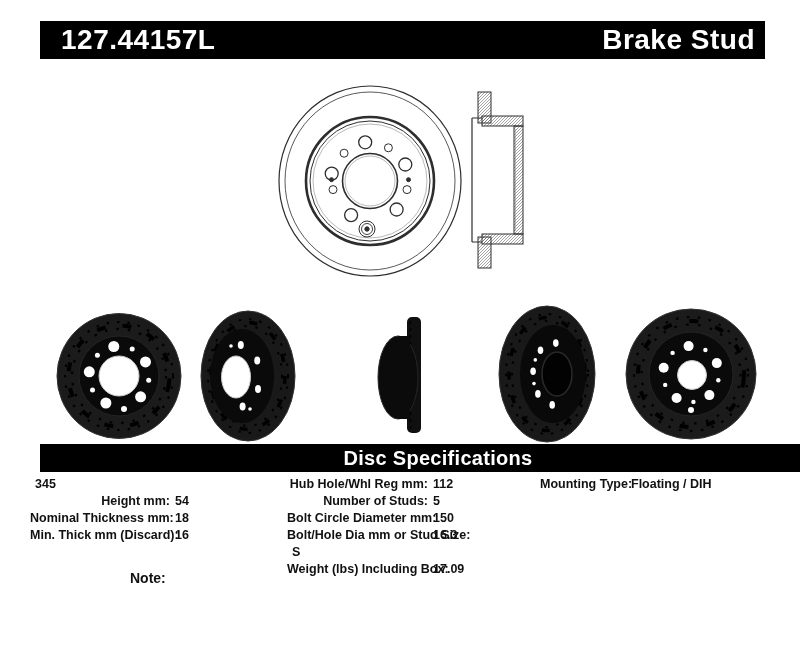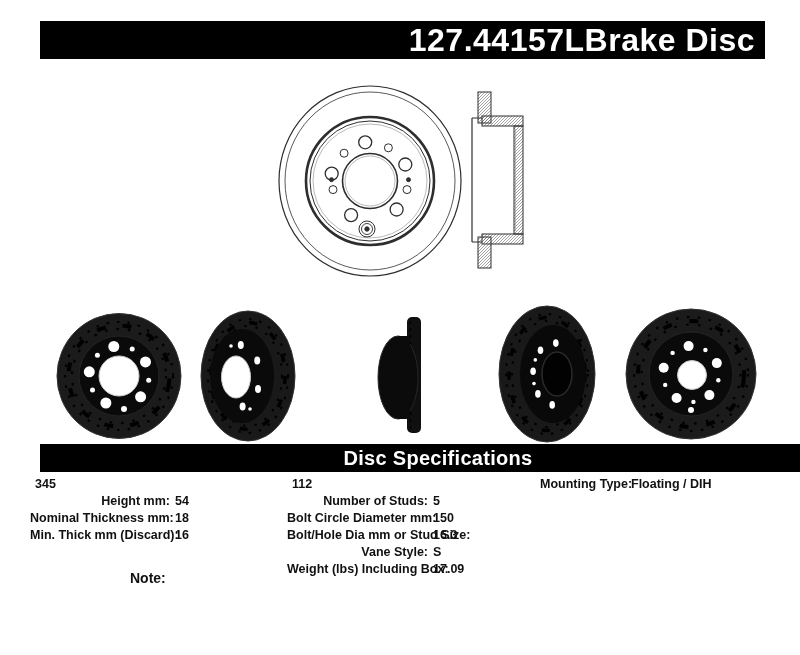--- a/index.html
+++ b/index.html
@@ -8,23 +8,23 @@
     background:#ffffff;
     font-family:"Liberation Sans", sans-serif;
     font-weight:bold;
     color:#111;
     position:relative;
     overflow:hidden;
   }
   .bar { position:absolute; background:#000; color:#fff; }
   .header-bar {
     left:40px; top:21px; width:725px; height:38px;
-    display:flex; justify-content:flex-end; align-items:center;
-    padding:0 10px 0 4px;
-    font-size:32px; letter-spacing:.5px;
+    display:flex; justify-content:space-between; align-items:center;
+    padding:0 10px 0 21px;
+    font-size:28px; letter-spacing:.5px;
   }
   .spec-banner {
     left:40px; top:444px; width:796px; height:28px;
     display:flex; justify-content:center; align-items:center;
     font-size:20px; letter-spacing:.3px;
   }
   .fig { position:absolute; }
   .speccol { position:absolute; font-size:12.5px; line-height:17px; white-space:nowrap; }
   .specrow { display:flex; }
   .specrow .lbl { text-align:right; }
@@ -35,21 +35,21 @@
   .col-mid .lbl   { width:141px; }
   .col-right { left:540px; top:476px; }
   .col-right .lbl { width:86px; }
   .note { position:absolute; left:94px; top:570px; font-size:14px;padding-left:36px; }
 </style>
 </head>
 <body>
 
 <div class="bar header-bar">
   <span>127.44157L</span>
-  <span>Brake Disc</span>
+  <span>Brake Stud</span>
 </div>
 
 <svg class="fig" style="left:270px; top:83px;" width="200" height="200" viewBox="0 0 200 200">
   <g fill="none" stroke="#2e2e2e">
     <ellipse cx="100" cy="98" rx="91" ry="95" stroke-width="1.2"></ellipse>
     <ellipse cx="100" cy="98" rx="85" ry="89" stroke-width=".8"></ellipse>
     <circle cx="100" cy="98" r="64" stroke-width="2.6"></circle>
     <circle cx="100" cy="98" r="60" stroke-width="1"></circle>
     <circle cx="100" cy="98" r="57" stroke="#8a8a8a" stroke-width=".6"></circle>
     <circle cx="100" cy="98" r="27.5" stroke-width="1.6"></circle>
@@ -206,36 +206,36 @@
     <span class="val">18</span>
   </div>
   <div class="specrow">
     <span class="lbl">Min. Thick mm (Discard):</span>
     <span class="val">16</span>
   </div>
 </div>
 
 <div class="speccol col-mid">
   <div class="specrow">
+    <span class="lbl">Hub Hole/Whl Reg mm:</span>
     <span class="val">112</span>
   </div>
   <div class="specrow">
     <span class="lbl">Number of Studs:</span>
     <span class="val">5</span>
   </div>
   <div class="specrow">
     <span class="lbl">Bolt Circle Diameter mm:</span>
     <span class="val">150</span>
   </div>
   <div class="specrow">
     <span class="lbl">Bolt/Hole Dia mm or Stud Size:</span>
     <span class="val">16.3</span>
   </div>
   <div class="specrow">
-    <span class="lbl">Vane Style:</span>
     <span class="val">S</span>
   </div>
   <div class="specrow">
     <span class="lbl">Weight (lbs) Including Box:</span>
     <span class="val">17.09</span>
   </div>
 </div>
 
 <div class="speccol col-right">
   <div class="specrow">

